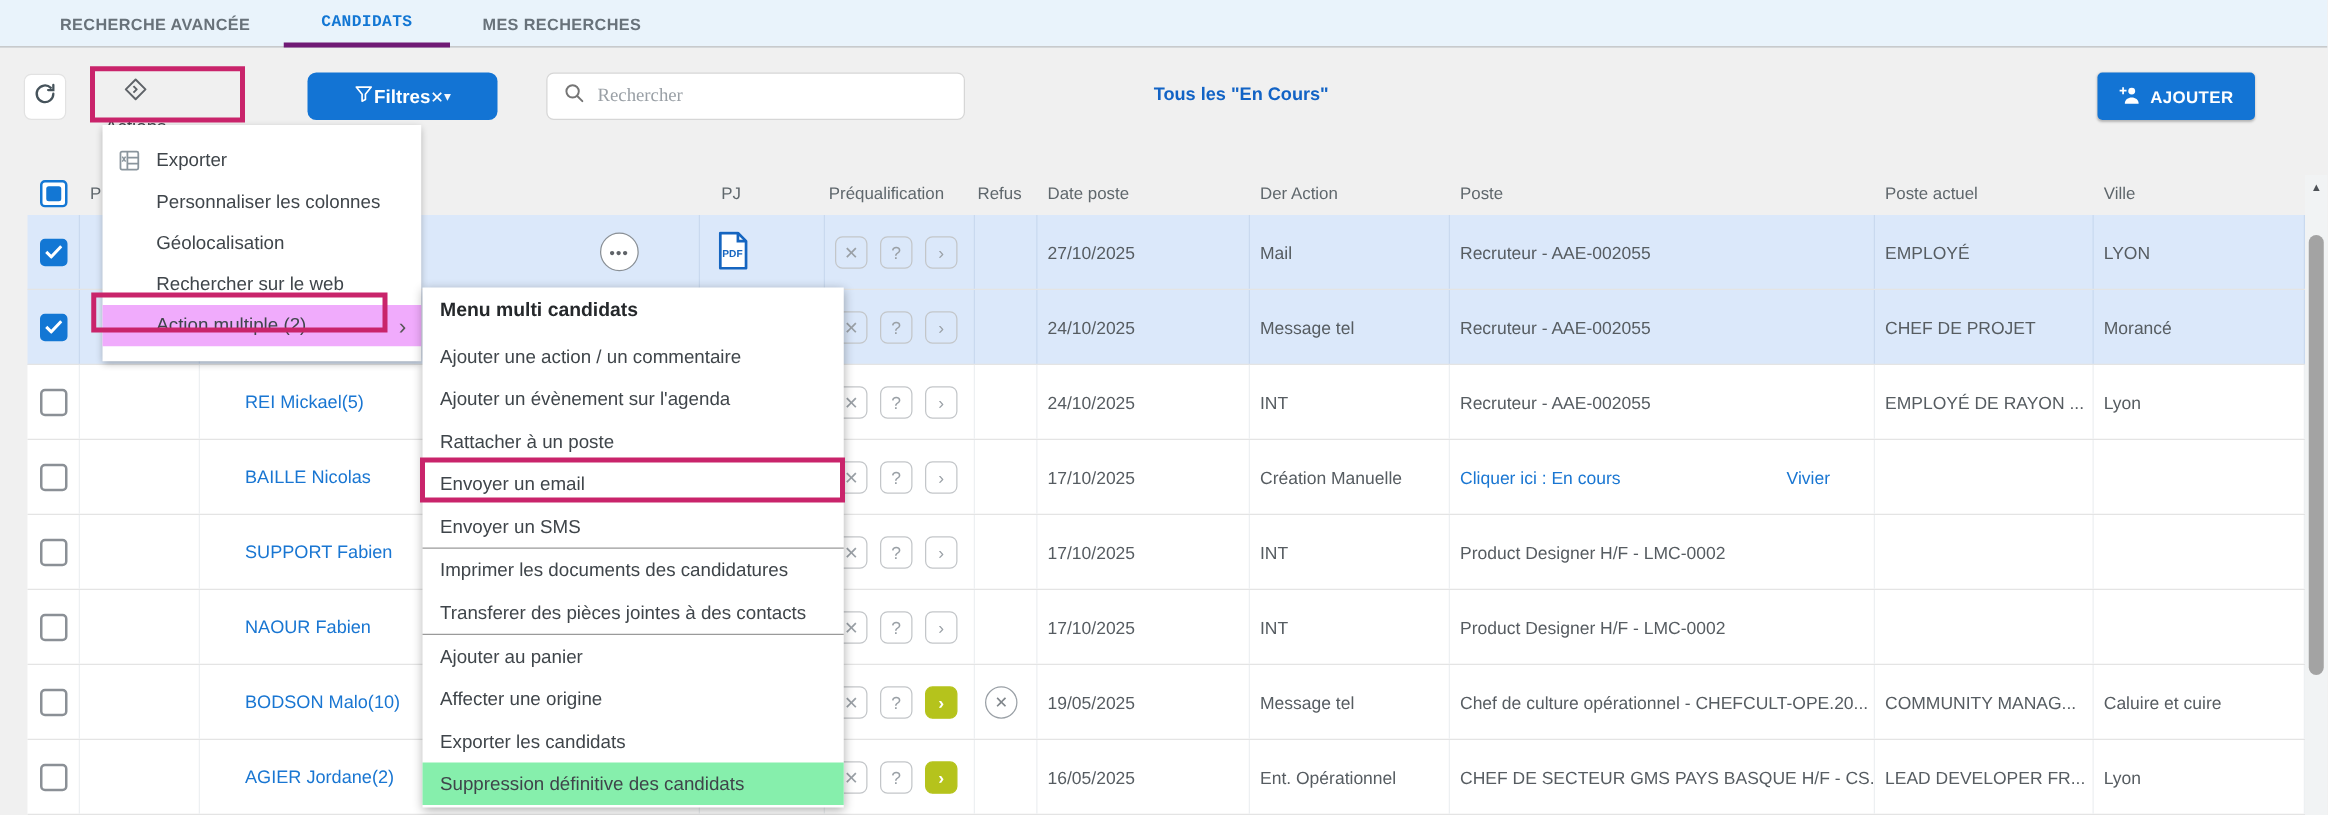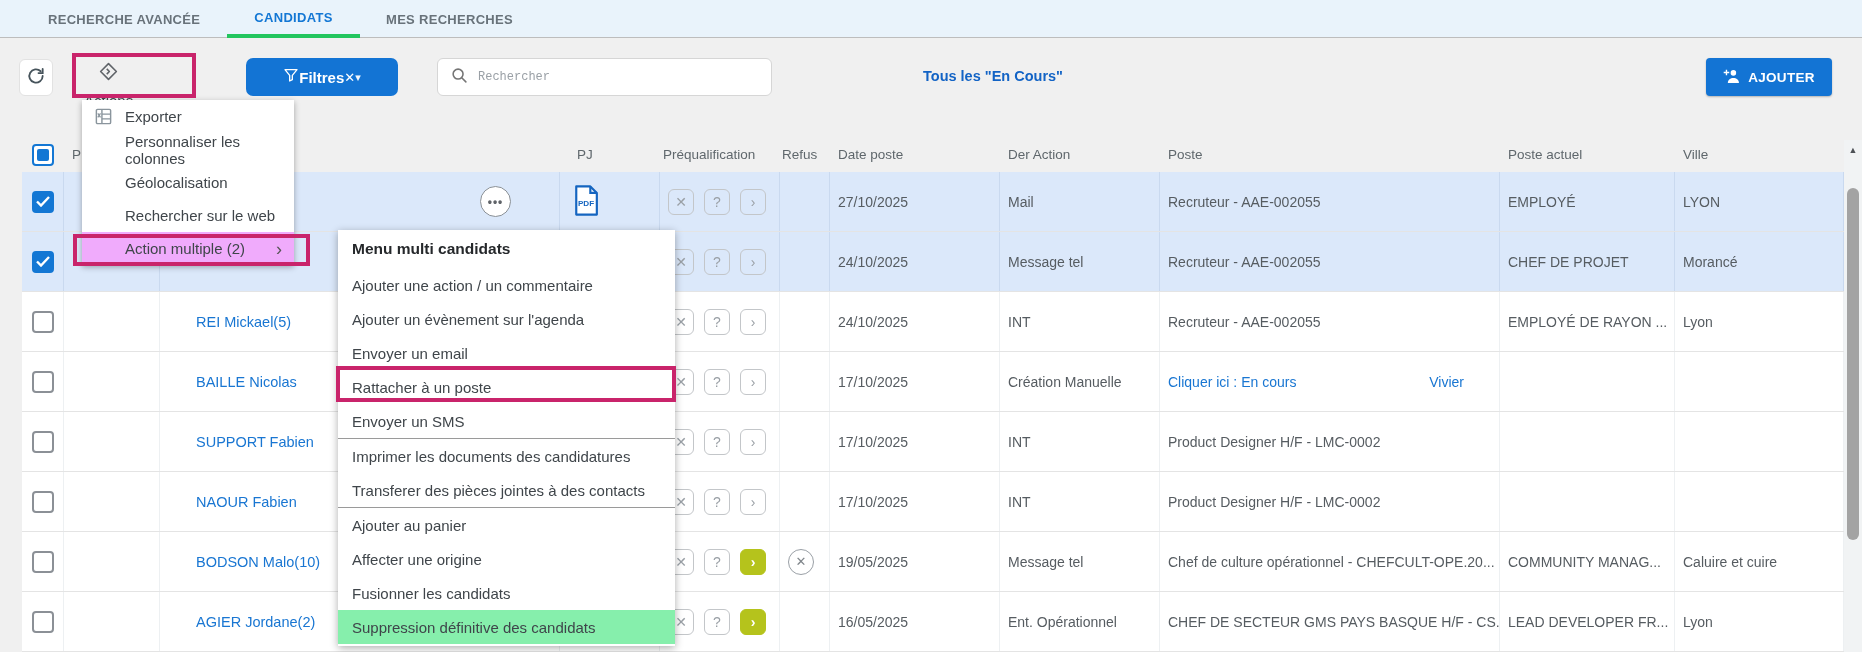--- a/index.html
+++ b/index.html
@@ -3,43 +3,43 @@
 <meta charset="utf-8">
 <style>
   * { box-sizing: border-box; margin: 0; padding: 0; }
   html,body { width:1862px; height:652px; overflow:hidden; }
   body { font-family:"Liberation Sans", sans-serif; background:#f0f0f0; position:relative; }
 
   
   .tabbar { position:absolute; top:0; left:0; width:1862px; height:38px; background:#e9f3fb; border-bottom:1px solid #bdbdbd; z-index:5; }
   .tab { position:absolute; top:0; height:38px; display:flex; align-items:center; justify-content:center;
          font-size:13px; font-weight:bold; color:#68727a; letter-spacing:.3px; cursor:pointer; }
-  .tab.active { color:#1377d4; border-bottom:4px solid #22c55e; }
+  .tab.active { color:#1377d4; border-bottom:4px solid #701a75;font-family:Liberation Mono, monospace; }
   #tab-ra { left:48px; }
   #tab-cand { left:227px; width:133px; }
   #tab-mr { left:386px; }
 
   
   .btn-refresh { position:absolute; left:19px; top:59px; width:34px; height:37px; background:#fff; border:1px solid #e2e2e2;
                  border-radius:6px; display:flex; align-items:center; justify-content:center; cursor:pointer; }
   .btn-actions { position:absolute; left:84px; top:61px; height:32px; display:flex; align-items:center; gap:7px;
                  color:#3f454a; font-size:15px; cursor:pointer;flex-direction:column; }
   .btn-filtres { position:absolute; left:246px; top:58px; width:152px; height:38px; background:#1374d4; border-radius:7px;
                  display:flex; align-items:center; justify-content:center; color:#fff; cursor:pointer; }
   .btn-filtres .flabel { font-weight:bold; font-size:15px; }
   .btn-filtres .fx { font-size:13px; }
   .btn-filtres .fcaret { font-size:11px; opacity:.95; }
   .searchbox { position:absolute; left:437px; top:58px; width:335px; height:38px; background:#fff; border:1px solid #d6d6d6;
                border-radius:6px; display:flex; align-items:center; padding-left:13px; gap:10px; }
-  .searchbox input { border:none; outline:none; font-size:12px; color:#3f454a; width:270px; font-family:Liberation Mono, monospace; background:transparent; }
+  .searchbox input { border:none; outline:none; font-size:15px; color:#3f454a; width:270px; font-family:Liberation Serif, serif; background:transparent; }
   .searchbox input::placeholder { color:#9aa0a6; }
   .encours-link { position:absolute; left:923px; top:68px; font-size:14.5px; font-weight:bold; color:#1263c5; cursor:pointer; }
   .btn-ajouter { position:absolute; left:1678px; top:58px; width:126px; height:38px; background:#1374d4; border-radius:4px;
                  display:flex; align-items:center; justify-content:center; gap:7px; color:#fff; font-size:13.5px; font-weight:bold;
-                 letter-spacing:.3px; cursor:pointer; box-shadow:0 1px 2px rgba(0,0,0,.25);margin-left:28px; }
+                 letter-spacing:.3px; cursor:pointer; box-shadow:0 1px 2px rgba(0,0,0,.25); }
 
   
   .grid { display:grid; grid-template-columns:42px 96px 400px 100px 120px 50px 170px 160px 340px 175px 169px; }
   .thead { position:absolute; top:137px; left:22px; width:1822px; height:35px; align-items:center;
            color:#5f676c; font-size:13.5px; z-index:1; }
   .thead > div { padding-left:8px; white-space:nowrap; overflow:hidden; }
   .tbody { position:absolute; top:172px; left:22px; width:1822px; z-index:1; }
   .trow { height:60px; background:#fff; border-bottom:1px solid #e4e4e4; }
   .trow.sel { background:#dbe8fa; }
   .cell { display:flex; align-items:center; padding-left:8px; border-right:1px solid #edf0f2; overflow:hidden;
@@ -64,21 +64,21 @@
   .pq.go { background:#b5c31c; border-color:#b5c31c; color:#fff; font-weight:bold; }
   .refus-ic { width:26px; height:26px; border:1.5px solid #9aa0a6; border-radius:50%; color:#80868b;
               display:flex; align-items:center; justify-content:center; font-size:13px; }
 
   
   .vscroll { position:absolute; right:0; top:140px; width:18px; height:512px; background:#f1f3f4; z-index:2; }
   .varrow { width:18px; height:20px; display:flex; align-items:center; justify-content:center; font-size:9px; color:#4d5156; cursor:pointer; }
   .vthumb { position:absolute; left:3px; top:48px; width:12px; height:352px; background:#a3a3a3; border-radius:7px; cursor:grab; }
 
   
-  .menu { position:absolute; left:82px; top:100px; width:212px; background:#fff; padding:0 0;
+  .menu { position:absolute; left:82px; top:100px; width:255px; background:#fff; padding:12px 0;
           box-shadow:0 2px 6px rgba(0,0,0,.32); z-index:30; }
   .menu-item { height:33px; display:flex; align-items:center; padding-left:43px; font-size:15px; color:#3f454a;
                position:relative; cursor:pointer; }
   .menu-item .mi-icon { position:absolute; left:12px; top:7px; }
   .menu-item.hl { background:#f0abfc; }
   .menu-item .mi-chev { margin-left:auto; padding-right:12px; color:#555; font-size:18px; line-height:1; }
 
   
   .submenu { position:absolute; left:338px; top:230px; width:337px; background:#fff;
              box-shadow:0 2px 8px rgba(0,0,0,.32); z-index:40; padding-bottom:2px; }
@@ -393,28 +393,28 @@
   <div class="menu-item hl">
     <span>Action multiple (2)</span>
     <span class="mi-chev">›</span>
   </div>
 </div>
 
 <div class="submenu">
   <div class="sm-title">Menu multi candidats</div>
   <div class="sm-item">Ajouter une action / un commentaire</div>
   <div class="sm-item">Ajouter un évènement sur l'agenda</div>
+  <div class="sm-item">Rattacher à un poste</div>
   <div class="sm-item">Envoyer un email</div>
-  <div class="sm-item">Rattacher à un poste</div>
   <div class="sm-item">Envoyer un SMS</div>
   <div class="sm-sep"></div>
   <div class="sm-item">Imprimer les documents des candidatures</div>
   <div class="sm-item">Transferer des pièces jointes à des contacts</div>
   <div class="sm-sep"></div>
   <div class="sm-item">Ajouter au panier</div>
   <div class="sm-item">Affecter une origine</div>
-  <div class="sm-item">Fusionner les candidats</div>
+  <div class="sm-item">Exporter les candidats</div>
   <div class="sm-item gray">Suppression définitive des candidats</div>
 </div>
 
 <div class="abox" id="abox-actions"></div>
 <div class="abox" id="abox-multiple"></div>
 <div class="abox" id="abox-email"></div>
 
 </body></html>

